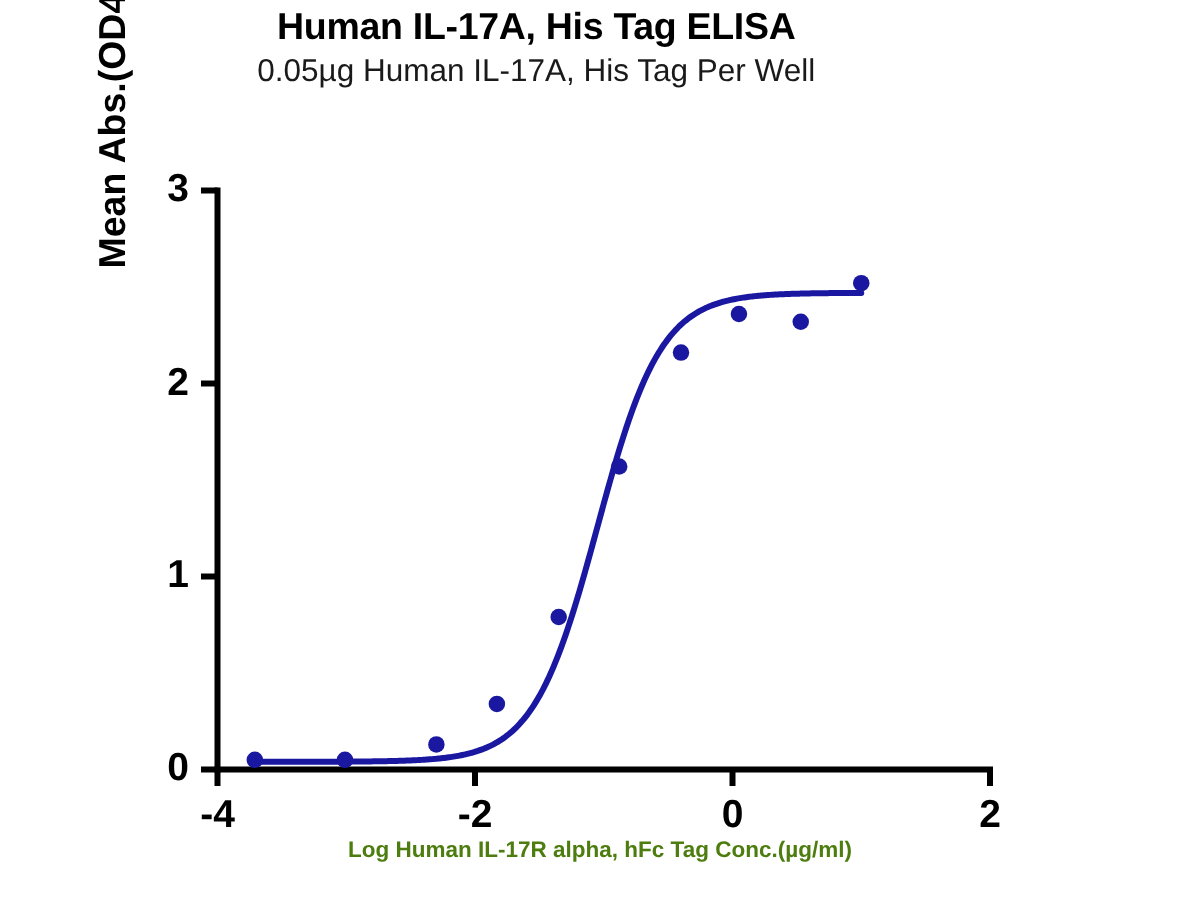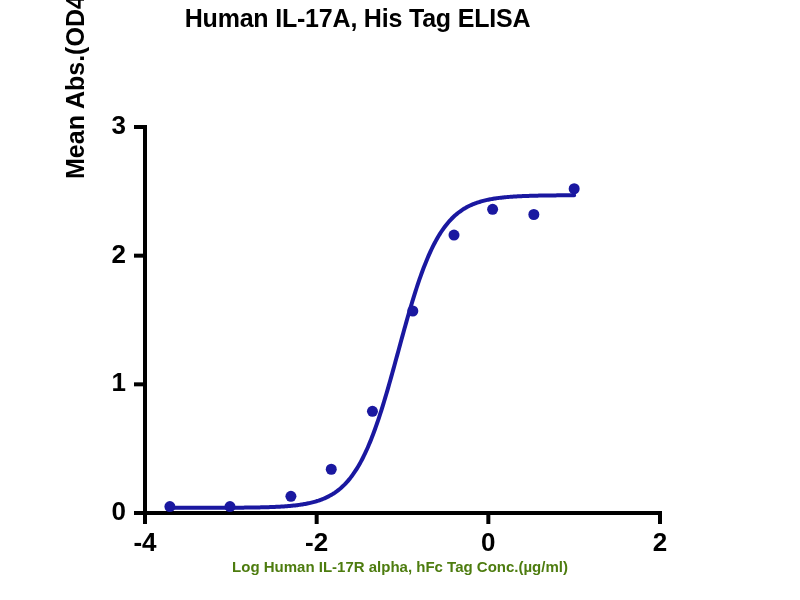--- a/index.html
+++ b/index.html
@@ -80,20 +80,21 @@
     white-space: nowrap;
   }
 </style>
 </head>
 <body>
 
 <div id="figure">
 
   <div class="titleblock">
     <div class="chart-title">Human IL-17A, His Tag ELISA</div>
+    <div class="chart-subtitle">0.05µg Human IL-17A, His Tag Per Well</div>
   </div>
 
   <svg class="plot-svg" id="plot-svg" width="800" height="600">
 
     <g id="axis-layer">
         <line x1="145" y1="513" x2="145" y2="127" stroke="#000" stroke-width="4" stroke-linecap="square"></line>
         <line x1="145" y1="513" x2="660" y2="513" stroke="#000" stroke-width="4" stroke-linecap="square"></line>
         <line x1="134" y1="513" x2="145" y2="513" stroke="#000" stroke-width="4"></line>
         <line x1="134" y1="384.33333333333337" x2="145" y2="384.33333333333337" stroke="#000" stroke-width="4"></line>
         <line x1="134" y1="255.66666666666669" x2="145" y2="255.66666666666669" stroke="#000" stroke-width="4"></line>

